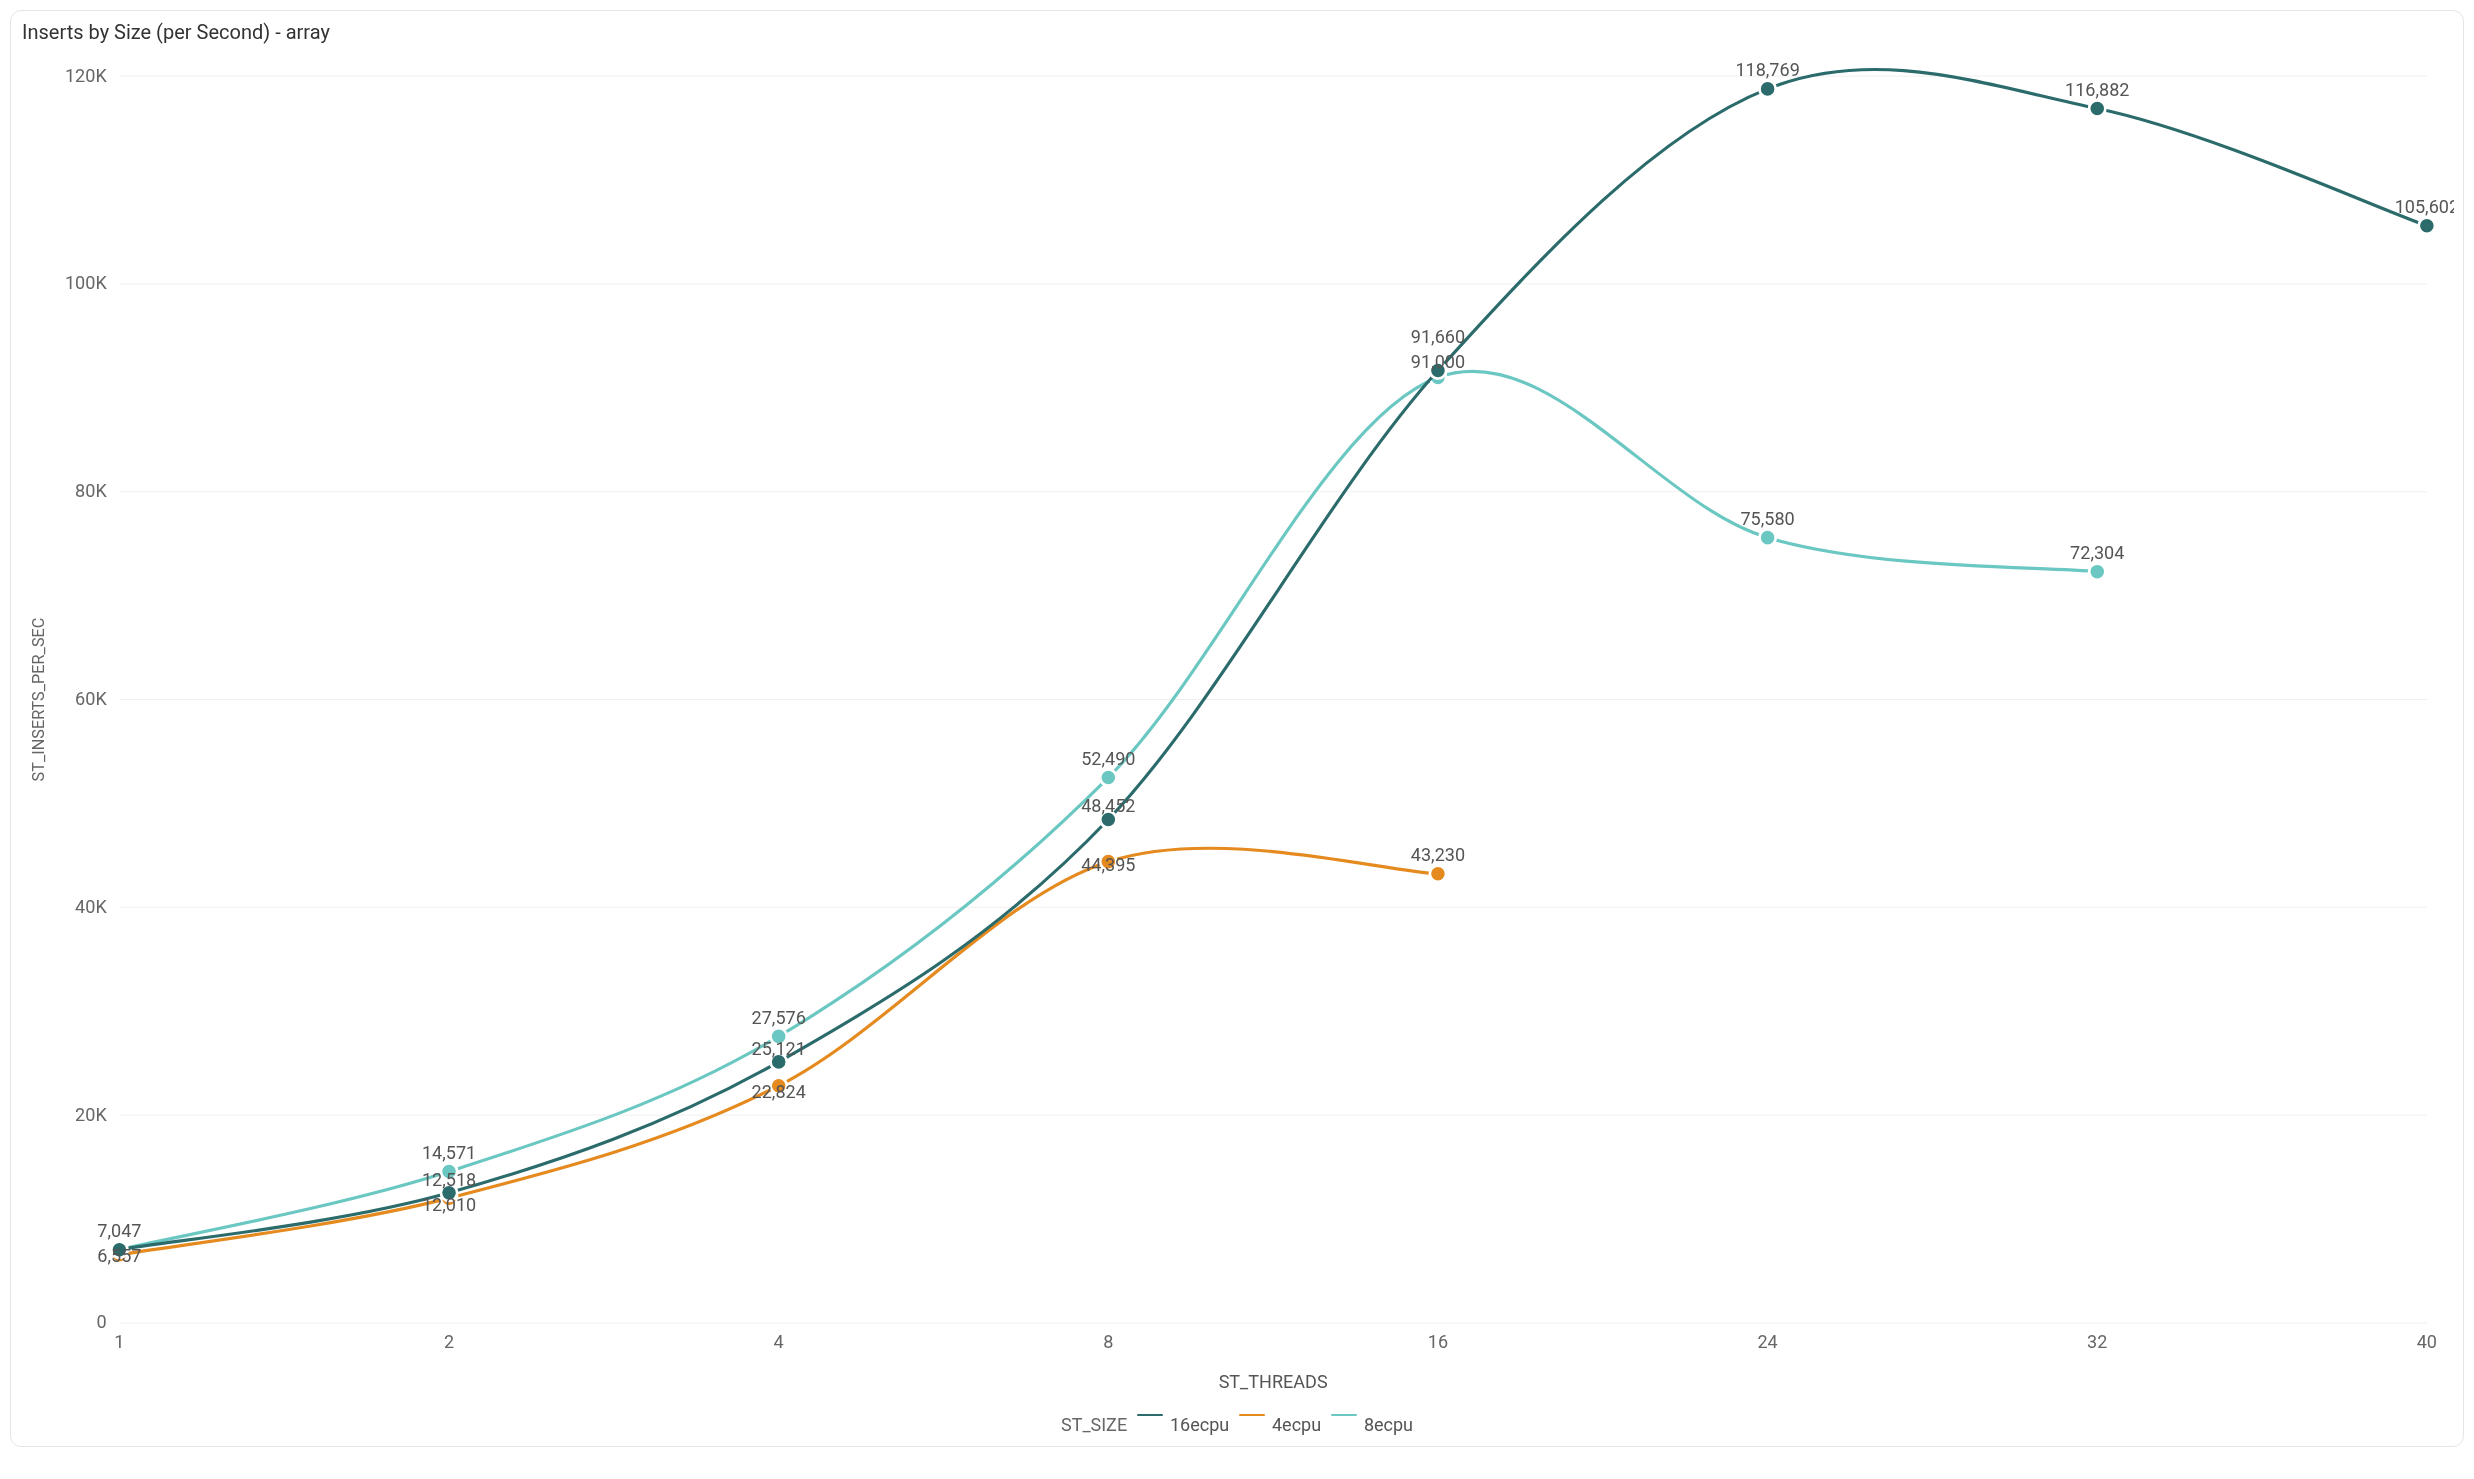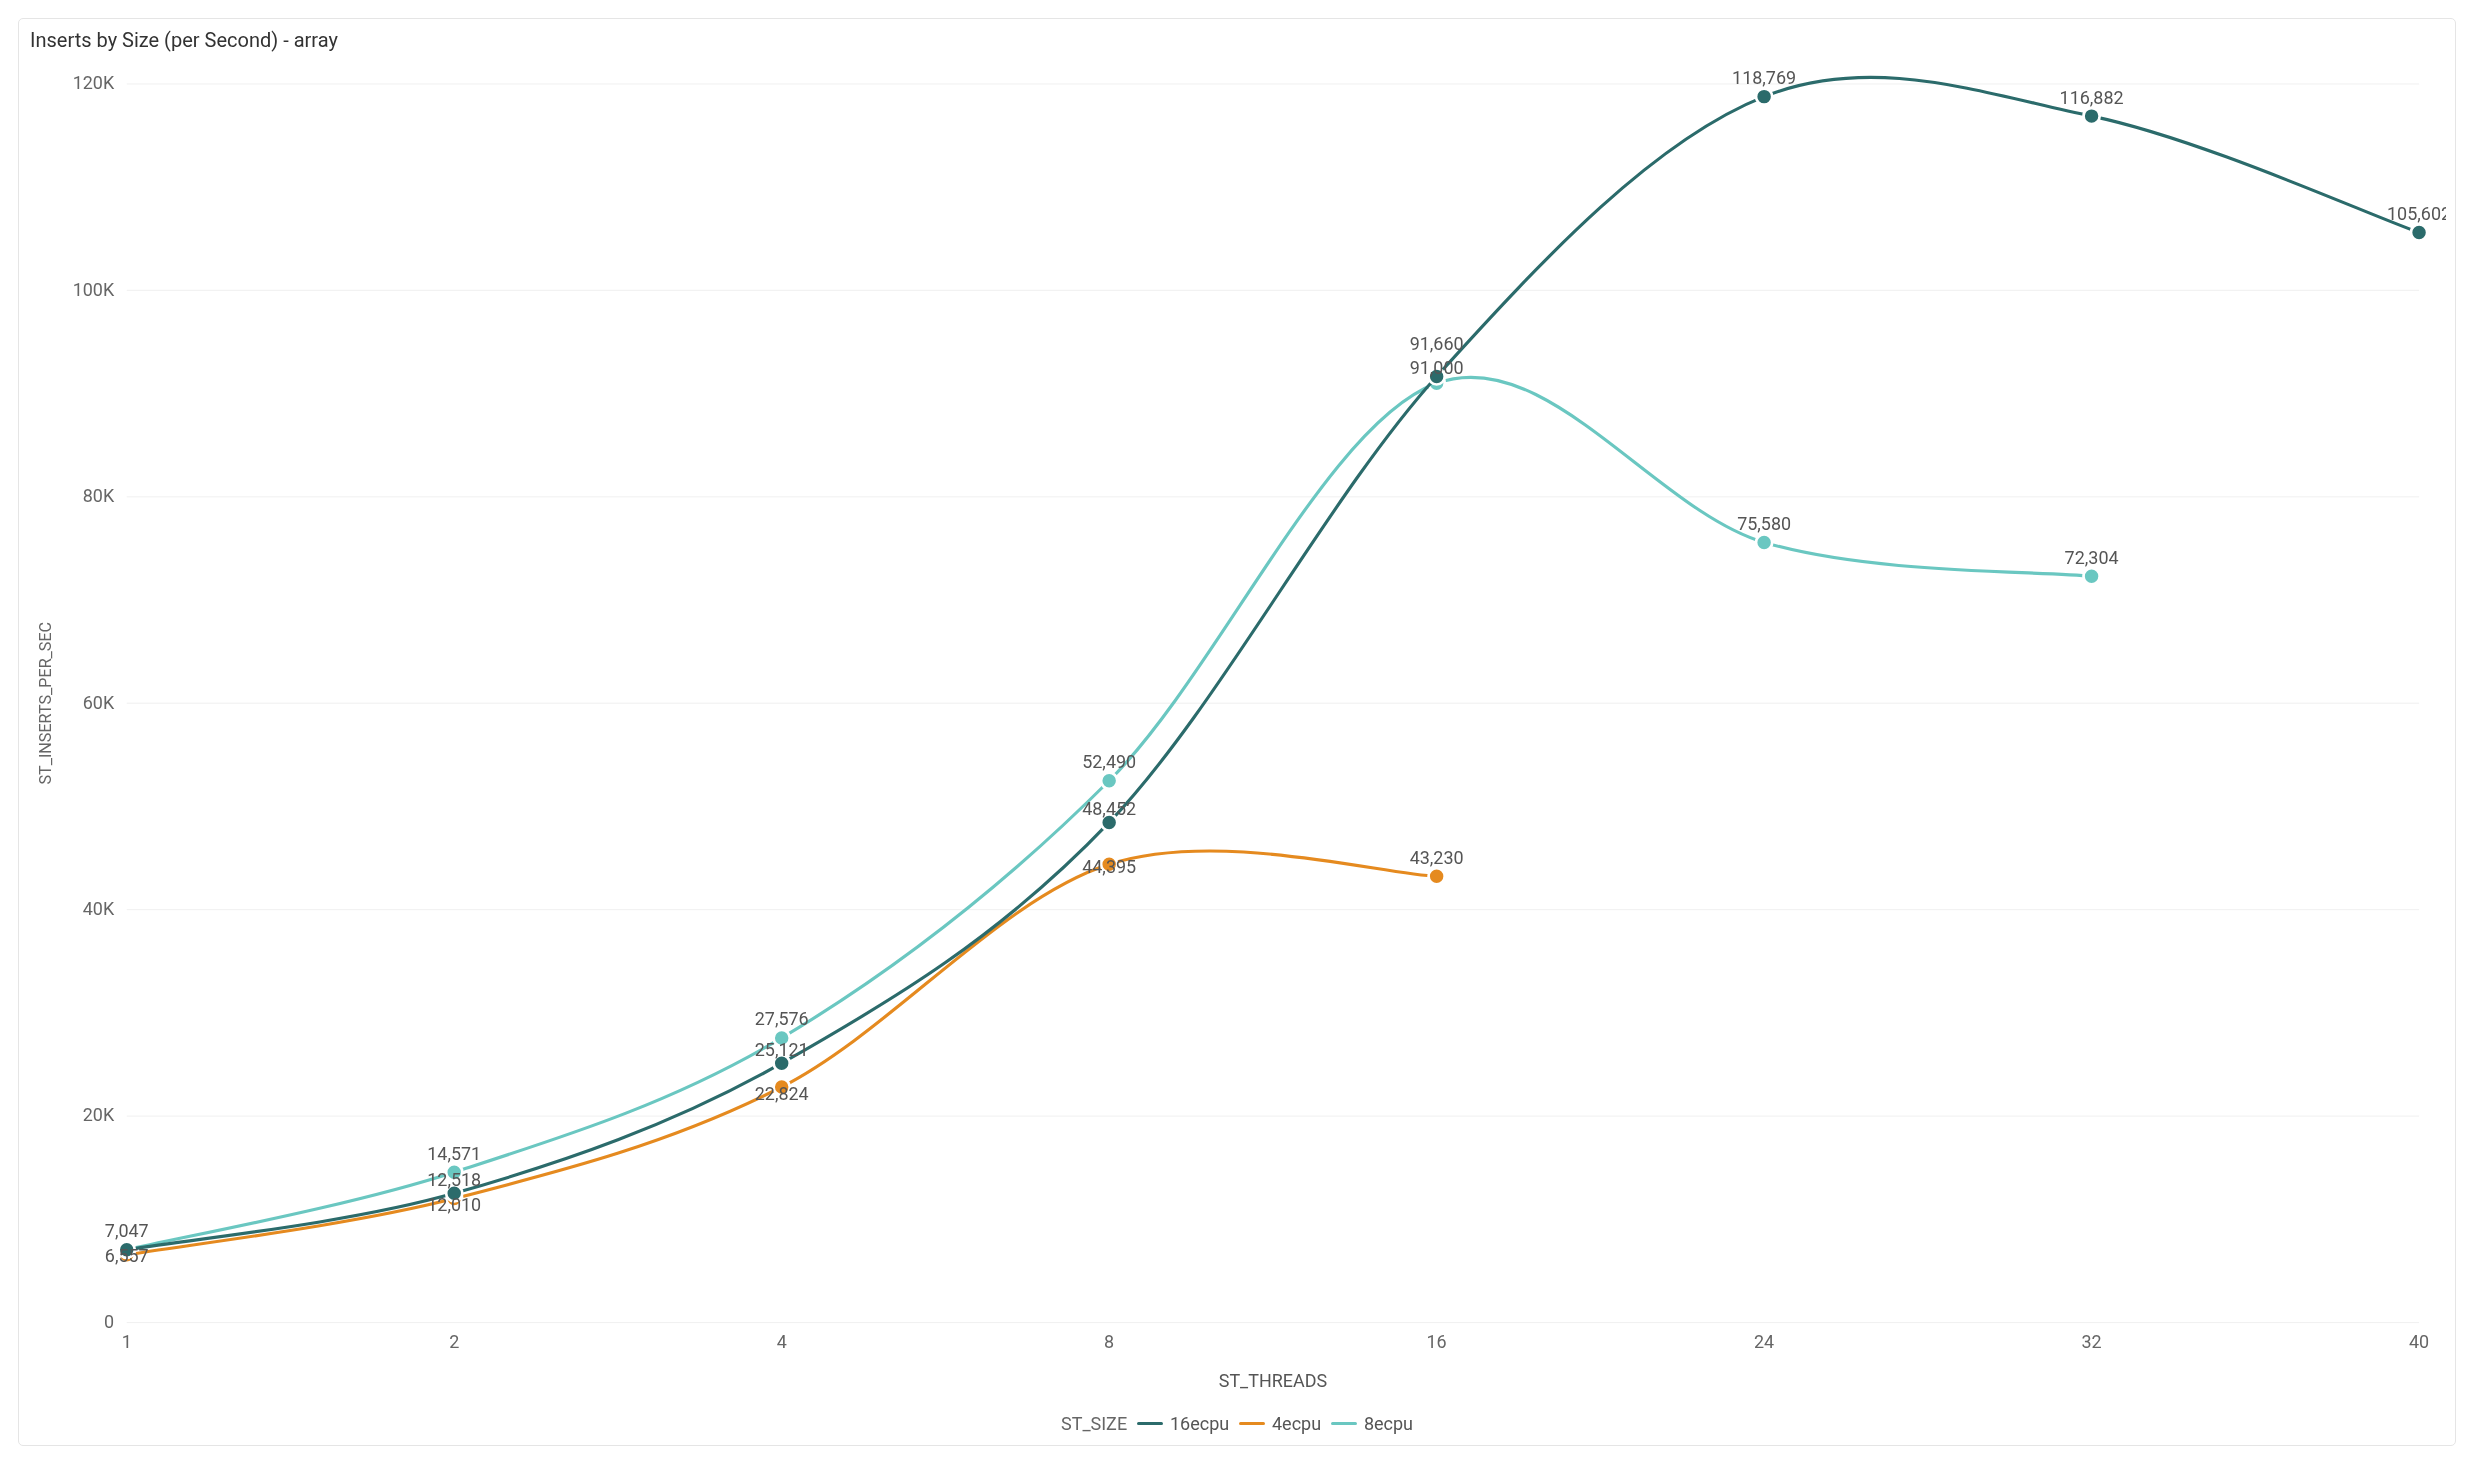--- a/index.html
+++ b/index.html
@@ -1,26 +1,26 @@
 <!DOCTYPE html>
 <html style="font-size:14.6px"><head>
 <meta charset="utf-8">
 <style>
   html,body{margin:0;padding:0;font-family:-apple-system,BlinkMacSystemFont,"Segoe UI",Roboto,Helvetica,Arial,sans-serif;color:#444;background:#fff}
-  .card{border:0.9px solid #e5e5e5;border-radius:5px;margin:18px;overflow:hidden}
+  .card{border:0.9px solid #e5e5e5;border-radius:11px;margin:10px;overflow:hidden}
   .title{font-size:20px;font-weight:400;color:#333;padding:9px 11px 1.8px}
   .chart-wrap{position:relative;padding:3.6px 9px 3.6px 9px}
   svg{display:block;width:100%;height:auto}
   .axis-label-y{font-size:18px;fill:#666}
   .axis-label-x{font-size:20px;fill:#555}
   .series{fill:none;stroke-width:3.5}
   .pt{stroke-width:3}
   .data-label{font-size:20px;fill:#555;text-anchor:middle}
   .legend{display:flex;justify-content:center;align-items:center;gap:10px;padding:5.5px 0 11px;font-size:18px;color:#555}
-  .legend .item{display:flex;align-items:center;gap:7.3px}
+  .legend .item{display:flex;gap:7.3px}
   .legend .swatch{width:25.5px;height:2.7px;border-radius:1.8px}
   .legend .title-l{color:#666}
 </style>
 </head>
 <body>
 
 <div class="card">
   <div class="title">Inserts by Size (per Second) - array</div>
   <div class="chart-wrap">
     <svg id="chart-svg" viewBox="0 0 2694 1500">

